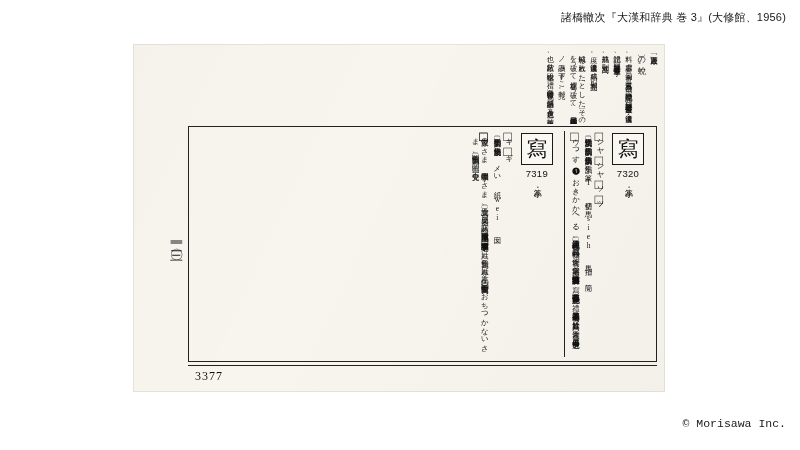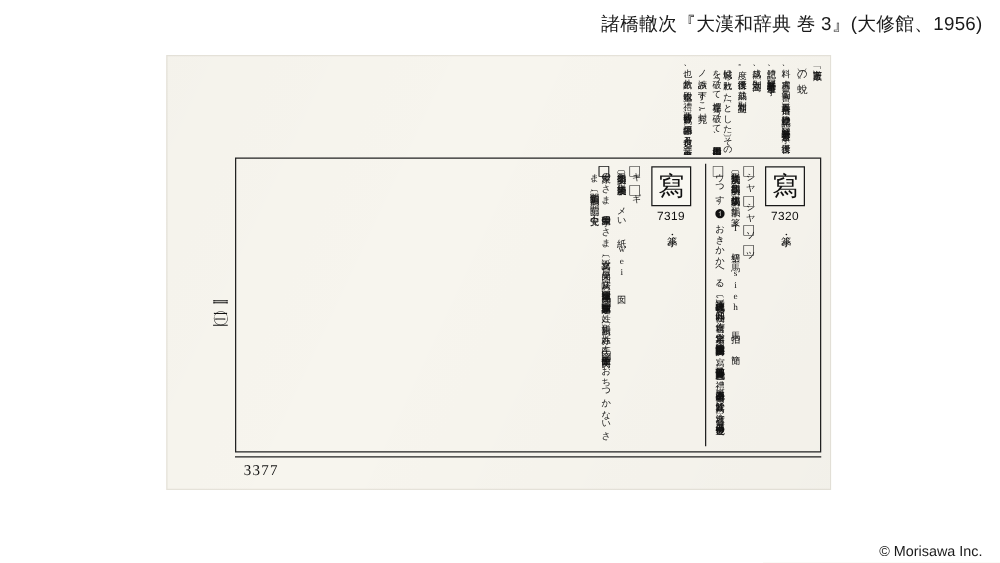--- a/index.html
+++ b/index.html
@@ -13,31 +13,31 @@
     font-family: "Liberation Serif", serif;
     overflow: hidden;
     position: relative;
   }
   
   #source-caption {
     position: absolute;
     top: 10px;
     right: 14px;
     font-family: "Liberation Sans", sans-serif;
-    font-size: 15px;
+    font-size: 11px;
     color: #1a1a1a;
     letter-spacing: 0.2px;
     white-space: nowrap;
   }
   
   #copyright {
     position: absolute;
-    bottom: 2px;
+    bottom: 20px;
     right: 14px;
-    font-family: Liberation Sans, sans-serif;
+    font-family: Liberation Mono, monospace;
     font-size: 11.5px;
     color: #1a1a1a;
     white-space: nowrap;
   }
   
   #page-scan {
     position: absolute;
     left: 133px;
     top: 44px;
     width: 532px;

